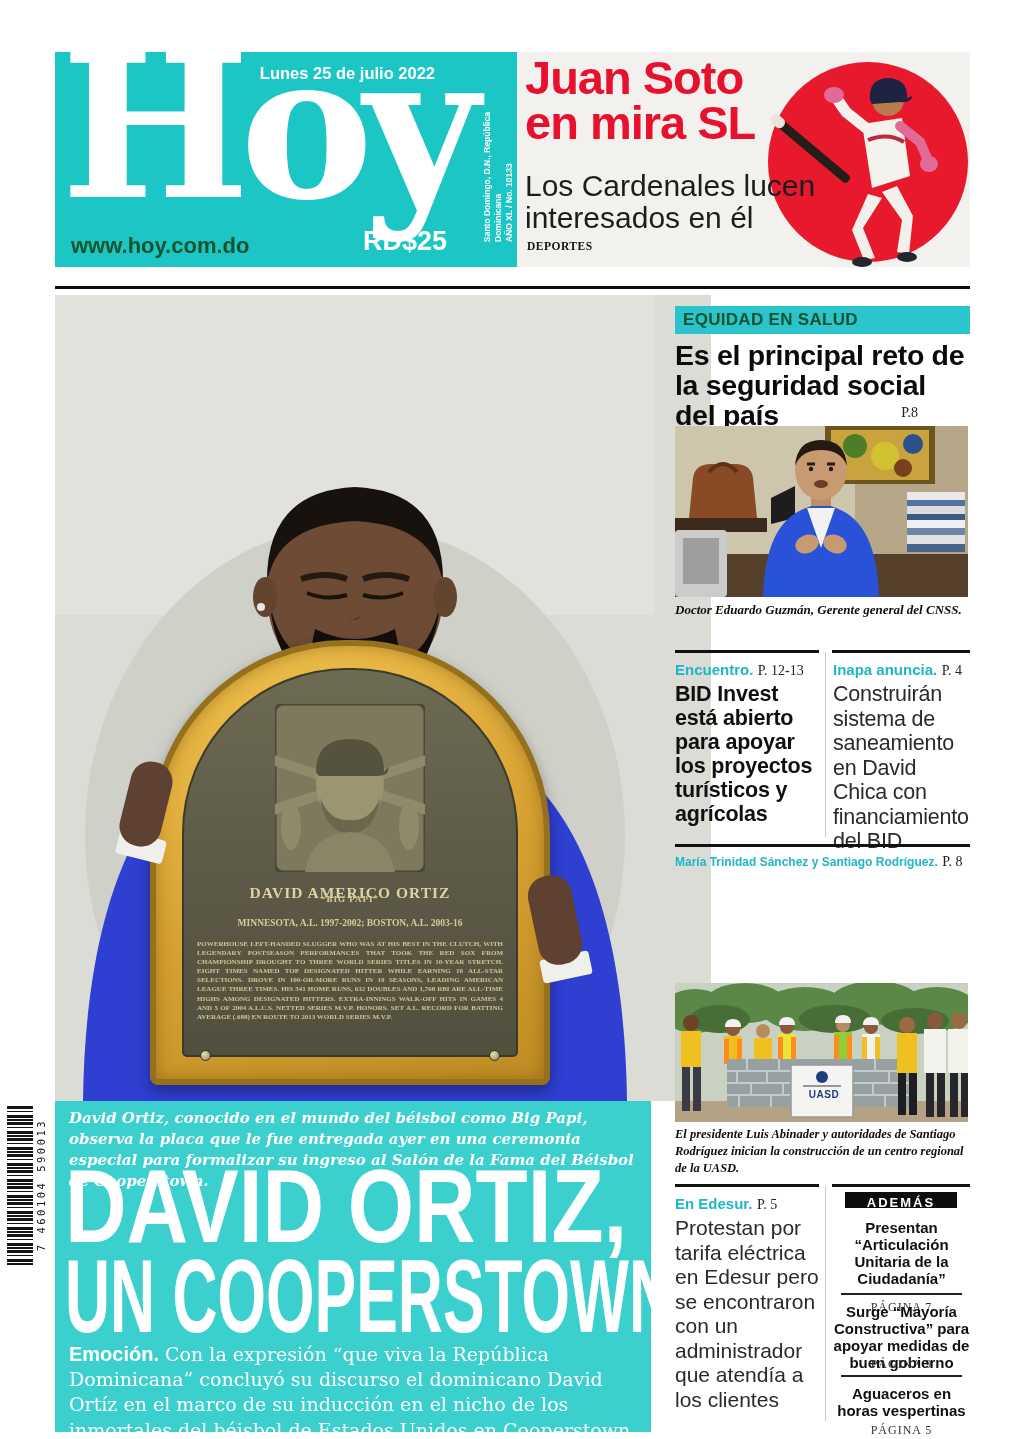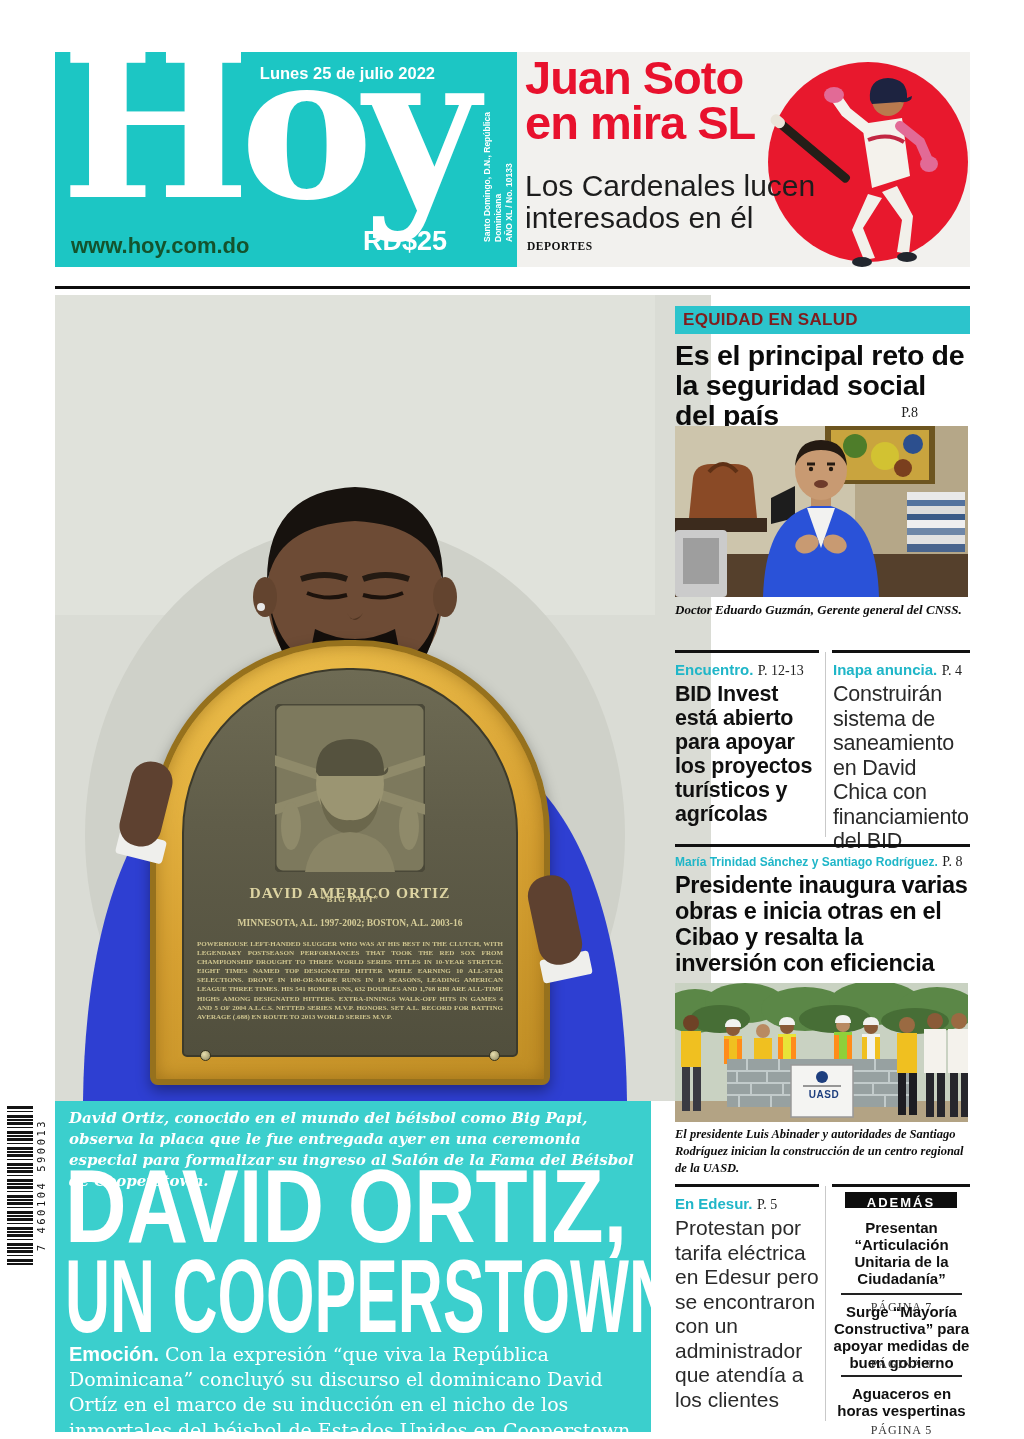--- a/index.html
+++ b/index.html
@@ -70,21 +70,21 @@
   .tb-h1 span{transform:scaleX(.82);}
   .tb-h2{top:152px;}
   .tb-h2 span{transform:scaleX(.60);}
   .tb-deck{left:14px;top:240px;width:578px;color:#fff;font-family:"DejaVu Serif",serif;
            font-size:19px;line-height:1.32;}
   .deck-k{font-family:"Liberation Sans",sans-serif;font-weight:800;font-size:20px;}
 
   
   .rightcol{left:675px;top:295px;width:295px;height:1144px;}
   .equidad{left:0;top:11px;width:295px;height:28px;background:#2cc4cc;}
-  .equidad span{display:block;color:#7f1d1d;font-size:17px;font-weight:800;line-height:28px;padding-left:8px;letter-spacing:.3px;}
+  .equidad span{display:block;color:#14532d;font-size:17px;font-weight:800;line-height:28px;padding-left:8px;letter-spacing:.3px;}
   .lead-h{left:0;top:46px;width:295px;color:#0b0b0b;font-size:28.5px;line-height:1.05;font-weight:800;letter-spacing:-.3px;}
   .lead-p{left:0;top:110px;width:295px;text-align:right;padding-right:52px;box-sizing:border-box;
           font-family:"Liberation Serif",serif;font-size:14px;color:#222;}
   .photo1{left:0;top:131px;width:293px;height:171px;overflow:hidden;}
   .lead-cap{left:0;top:307px;width:293px;color:#0d0d0d;font-family:"Liberation Serif",serif;
             font-style:italic;font-weight:bold;font-size:13px;}
   .rule{background:#111;height:3px;}
   .vdiv{width:1px;background:#c9c9c9;}
   .kick{color:#1fb6c8;font-weight:800;font-size:15px;}
   .kpage{font-family:"Liberation Serif",serif;font-size:14px;color:#222;}
@@ -307,21 +307,20 @@
       <span class="kick">Inapa anuncia.</span>
       <span class="kpage">P. 4</span>
     </div>
     <div class="abs brief-r" style="left:158px;top:387px;width:137px;">Construirán sistema de saneamiento en David Chica con financiamiento del BID</div>
 
     <div class="abs rule" style="left:0;top:549px;width:295px;"></div>
     <div class="abs" style="left:0;top:557px;width:295px;">
       <span class="kick" style="font-size:12px;">María Trinidad Sánchez y Santiago Rodríguez.</span>
       <span class="kpage">P. 8</span>
     </div>
-    <div class="abs cibao-h">Presidente inaugura varias obras e inicia otras en el Cibao y resalta la inversión con eficiencia</div>
 
     <div class="abs photo2">
       <svg viewBox="0 0 293 139" width="293" height="139">
         <rect width="293" height="139" fill="#c9d2c2"></rect>
         <g fill="#5b8747">
           <ellipse cx="20" cy="28" rx="34" ry="22"></ellipse>
             <ellipse cx="70" cy="20" rx="40" ry="20"></ellipse>
           <ellipse cx="130" cy="26" rx="44" ry="22"></ellipse>
             <ellipse cx="200" cy="20" rx="46" ry="22"></ellipse>
           <ellipse cx="262" cy="26" rx="40" ry="22"></ellipse>

